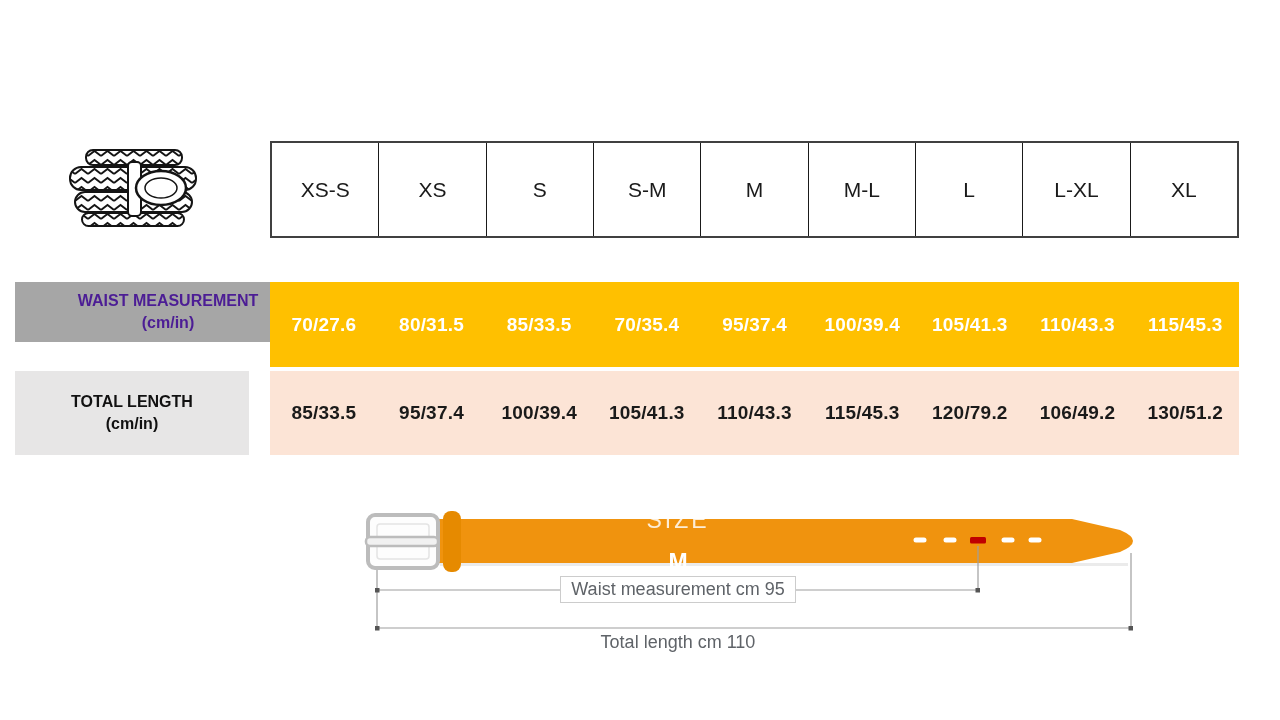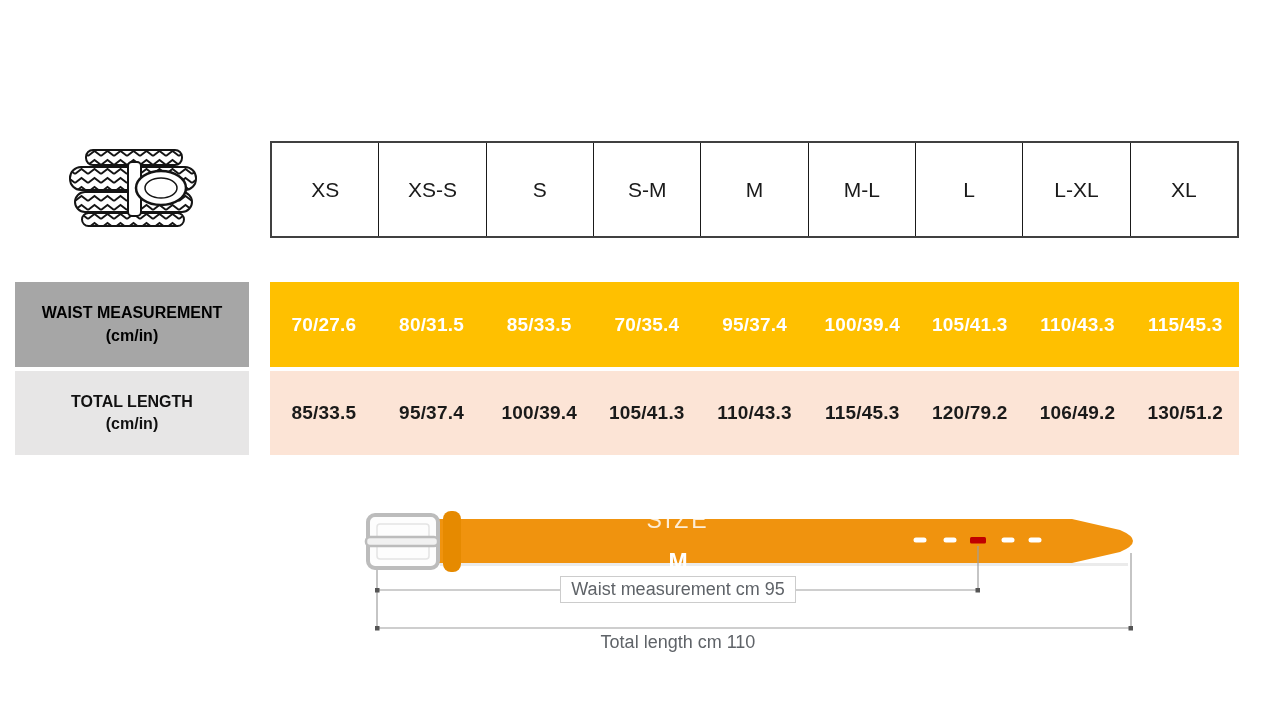--- a/index.html
+++ b/index.html
@@ -18,21 +18,21 @@
     font-size:21px;color:#1a1a1a;border-left:1.5px solid #1a1a1a;
   }
   .size-cell:first-child{border-left:none;}
 
   
   .row-label{
     position:absolute;left:15px;width:234px;
     display:flex;flex-direction:column;align-items:center;justify-content:center;
     font-weight:bold;font-size:16px;line-height:1.4;text-align:center;
   }
-  .row-label--waist{top:282px;height:85px;background:#A6A6A6;color:#000000;}
+  .row-label--waist{top:282px;height:60px;background:#A6A6A6;color:#4c1d95;padding-left:36px;}
   .row-label--total{top:371px;height:84px;background:#E7E6E6;color:#111111;}
 
   
   .data-row{position:absolute;left:270px;width:969px;display:flex;gap:0;}
   .data-row--waist{top:282px;height:85px;}
   .data-row--total{top:371px;height:84px;}
   .data-cell{
     flex:1;display:flex;align-items:center;justify-content:center;
     font-weight:bold;font-size:19px;letter-spacing:0.2px;
   }
@@ -94,22 +94,22 @@
       </g>
     </g>
     <g>
       <rect x="66" y="22" width="13" height="54" rx="4" fill="#ffffff" stroke="#141414" stroke-width="2"></rect>
       <ellipse cx="99" cy="48" rx="25" ry="17" fill="#ffffff" stroke="#141414" stroke-width="2.5"></ellipse>
       <ellipse cx="99" cy="48" rx="16" ry="10" fill="#ffffff" stroke="#141414" stroke-width="1.5"></ellipse>
     </g>
   </svg>
 
   <div class="size-header">
+      <div class="size-cell">XS-S</div>
       <div class="size-cell">XS</div>
-      <div class="size-cell">XS-S</div>
       <div class="size-cell">S</div>
       <div class="size-cell">S-M</div>
       <div class="size-cell">M</div>
       <div class="size-cell">M-L</div>
       <div class="size-cell">L</div>
       <div class="size-cell">L-XL</div>
       <div class="size-cell">XL</div>
     </div>
 
   <div class="row-label row-label--waist">

